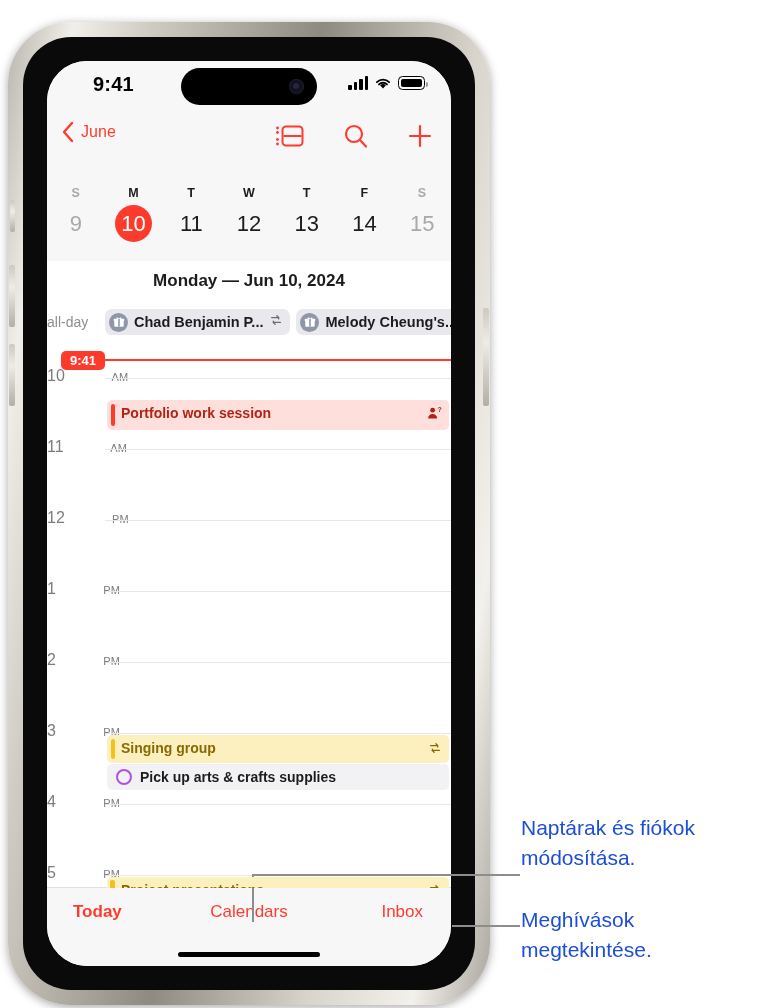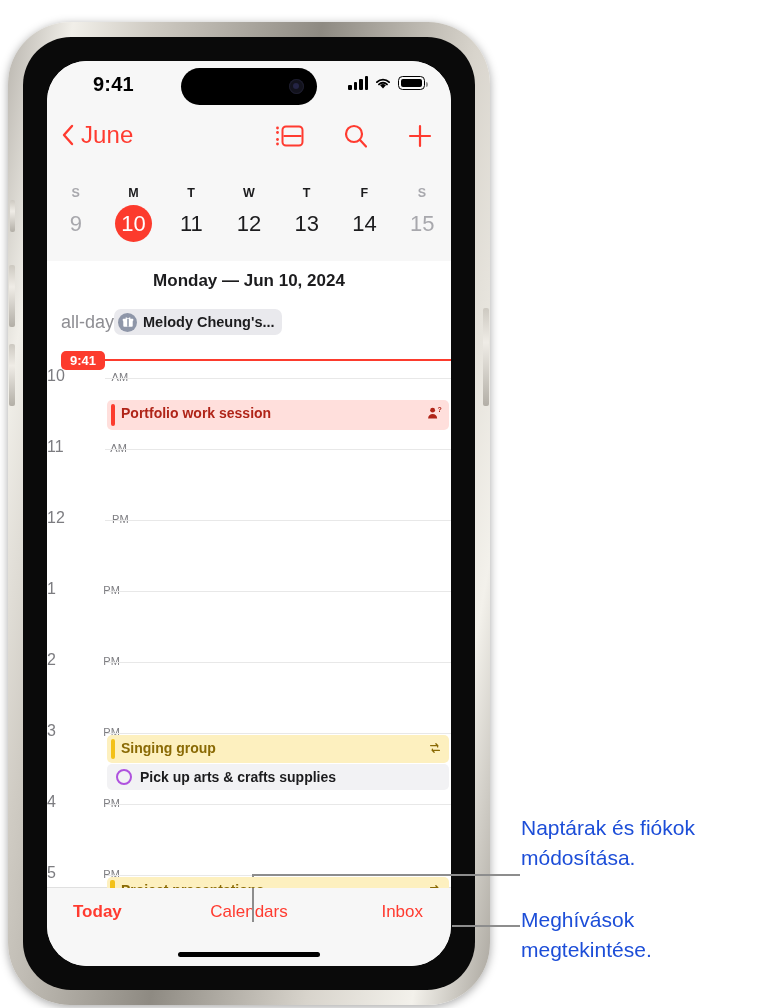--- a/index.html
+++ b/index.html
@@ -145,21 +145,21 @@
   #back-button {
     position: absolute;
     left: 14px; top: 6px;
     display: flex;
     align-items: center;
     gap: 7px;
     color: #ff3b30;
   }
   #back-chevron { display: block; }
   #back-label {
-    font-size: 24px;
+    font-size: 16px;
     letter-spacing: .1px;
   }
   #nav-actions {
     position: absolute;
     right: 18px; top: 8px;
     display: flex;
     align-items: center;
     gap: 38px;
   }
   .nav-icon { display: block; }
@@ -223,24 +223,24 @@
     position: absolute;
     left: 0; top: 240px; right: 0;
     height: 42px;
     background: #ffffff;
     border-bottom: 1px solid #e3e3e3;
     display: flex;
     align-items: center;
     overflow: hidden;
   }
   #allday-label {
-    width: 67px;
+    width: 58px;
     flex: none;
-    text-align: right;
-    font-size: 18px;
+    text-align: left;
+    font-size: 14px;
     color: #8e8e93;
   }
   .allday-chip {
     flex: none;
     display: flex;
     align-items: center;
     gap: 6px;
     height: 26px;
     padding: 0 7px 0 4px;
     margin-right: 6px;
@@ -518,20 +518,36 @@
             <div class="allday-chip">
               <div class="gift-badge">
                 <svg width="12" height="12" viewBox="0 0 14 14">
                   <rect x="1.5" y="5" width="11" height="7.5" rx="1" fill="#fff"></rect>
                   <rect x="0.8" y="3.2" width="12.4" height="2.6" rx=".9" fill="#fff"></rect>
                   <rect x="6.1" y="3.2" width="1.8" height="9.3" fill="#8e96a8"></rect>
                   <path d="M7 3.4 C6 1.2 3.6 1.4 4.1 3.0 C4.4 3.8 6 3.5 7 3.4 Z" fill="#fff"></path>
                   <path d="M7 3.4 C8 1.2 10.4 1.4 9.9 3.0 C9.6 3.8 8 3.5 7 3.4 Z" fill="#fff"></path>
                 </svg>
               </div>
+              <div class="chip-title">Chad Benjamin P...</div>
+              <div class="chip-repeat"><svg width="14" height="14" viewBox="0 0 16 16">
+                  <path d="M3 5.2 h8 l-2-2 M13 10.8 h-8 l2 2" stroke="#6d6d72" stroke-width="1.5" fill="none" stroke-linecap="round" stroke-linejoin="round"></path>
+                  <path d="M11 5.2 v1.6 M5 10.8 v-1.6" stroke="#6d6d72" stroke-width="1.5" fill="none" stroke-linecap="round"></path>
+                </svg></div>
+            </div>
+            <div class="allday-chip">
+              <div class="gift-badge">
+                <svg width="12" height="12" viewBox="0 0 14 14">
+                  <rect x="1.5" y="5" width="11" height="7.5" rx="1" fill="#fff"></rect>
+                  <rect x="0.8" y="3.2" width="12.4" height="2.6" rx=".9" fill="#fff"></rect>
+                  <rect x="6.1" y="3.2" width="1.8" height="9.3" fill="#8e96a8"></rect>
+                  <path d="M7 3.4 C6 1.2 3.6 1.4 4.1 3.0 C4.4 3.8 6 3.5 7 3.4 Z" fill="#fff"></path>
+                  <path d="M7 3.4 C8 1.2 10.4 1.4 9.9 3.0 C9.6 3.8 8 3.5 7 3.4 Z" fill="#fff"></path>
+                </svg>
+              </div>
               <div class="chip-title">Melody Cheung's...</div>
             </div>
           </div>
       </div>
 
       <div id="timeline">
           <div class="hour-row" style="top: 35px;">
             <div class="hour-label"><span class="hour-num">10</span><span class="hour-ap"> AM</span></div>
             <div class="hour-line"></div>
           </div>

